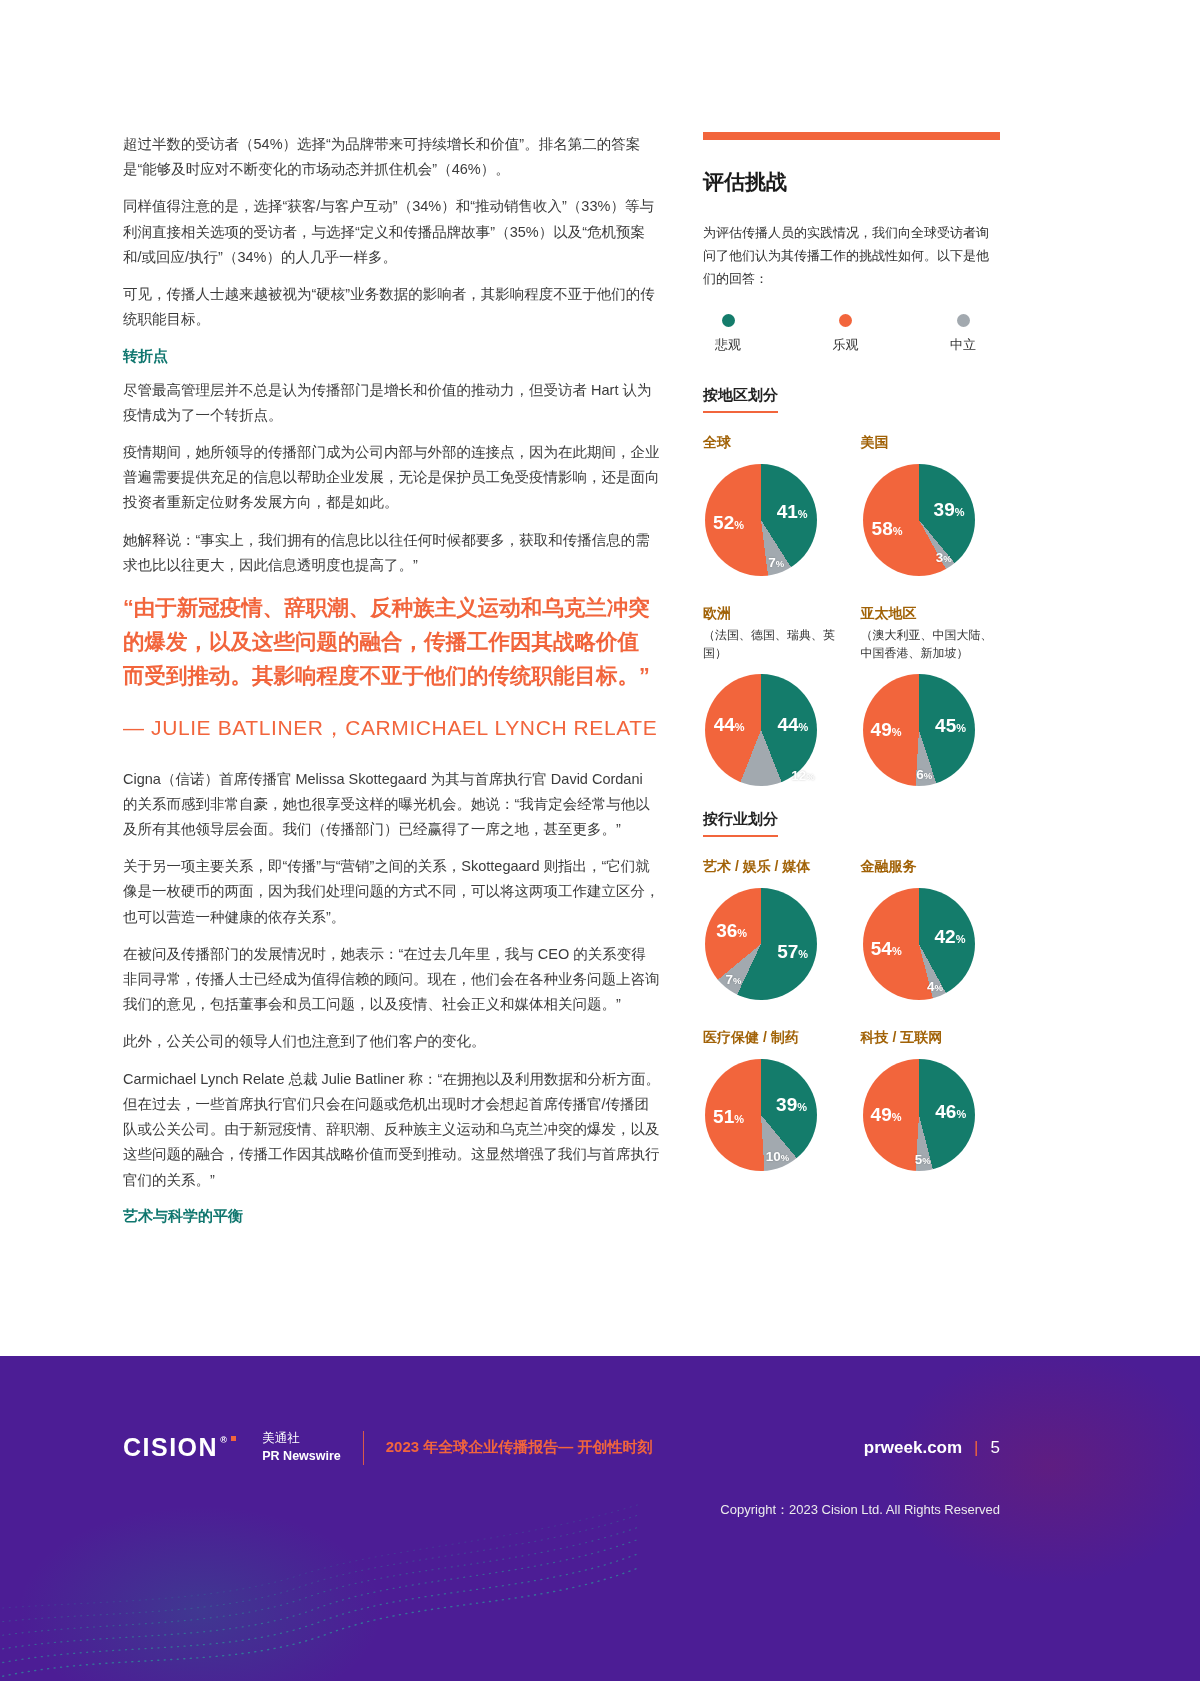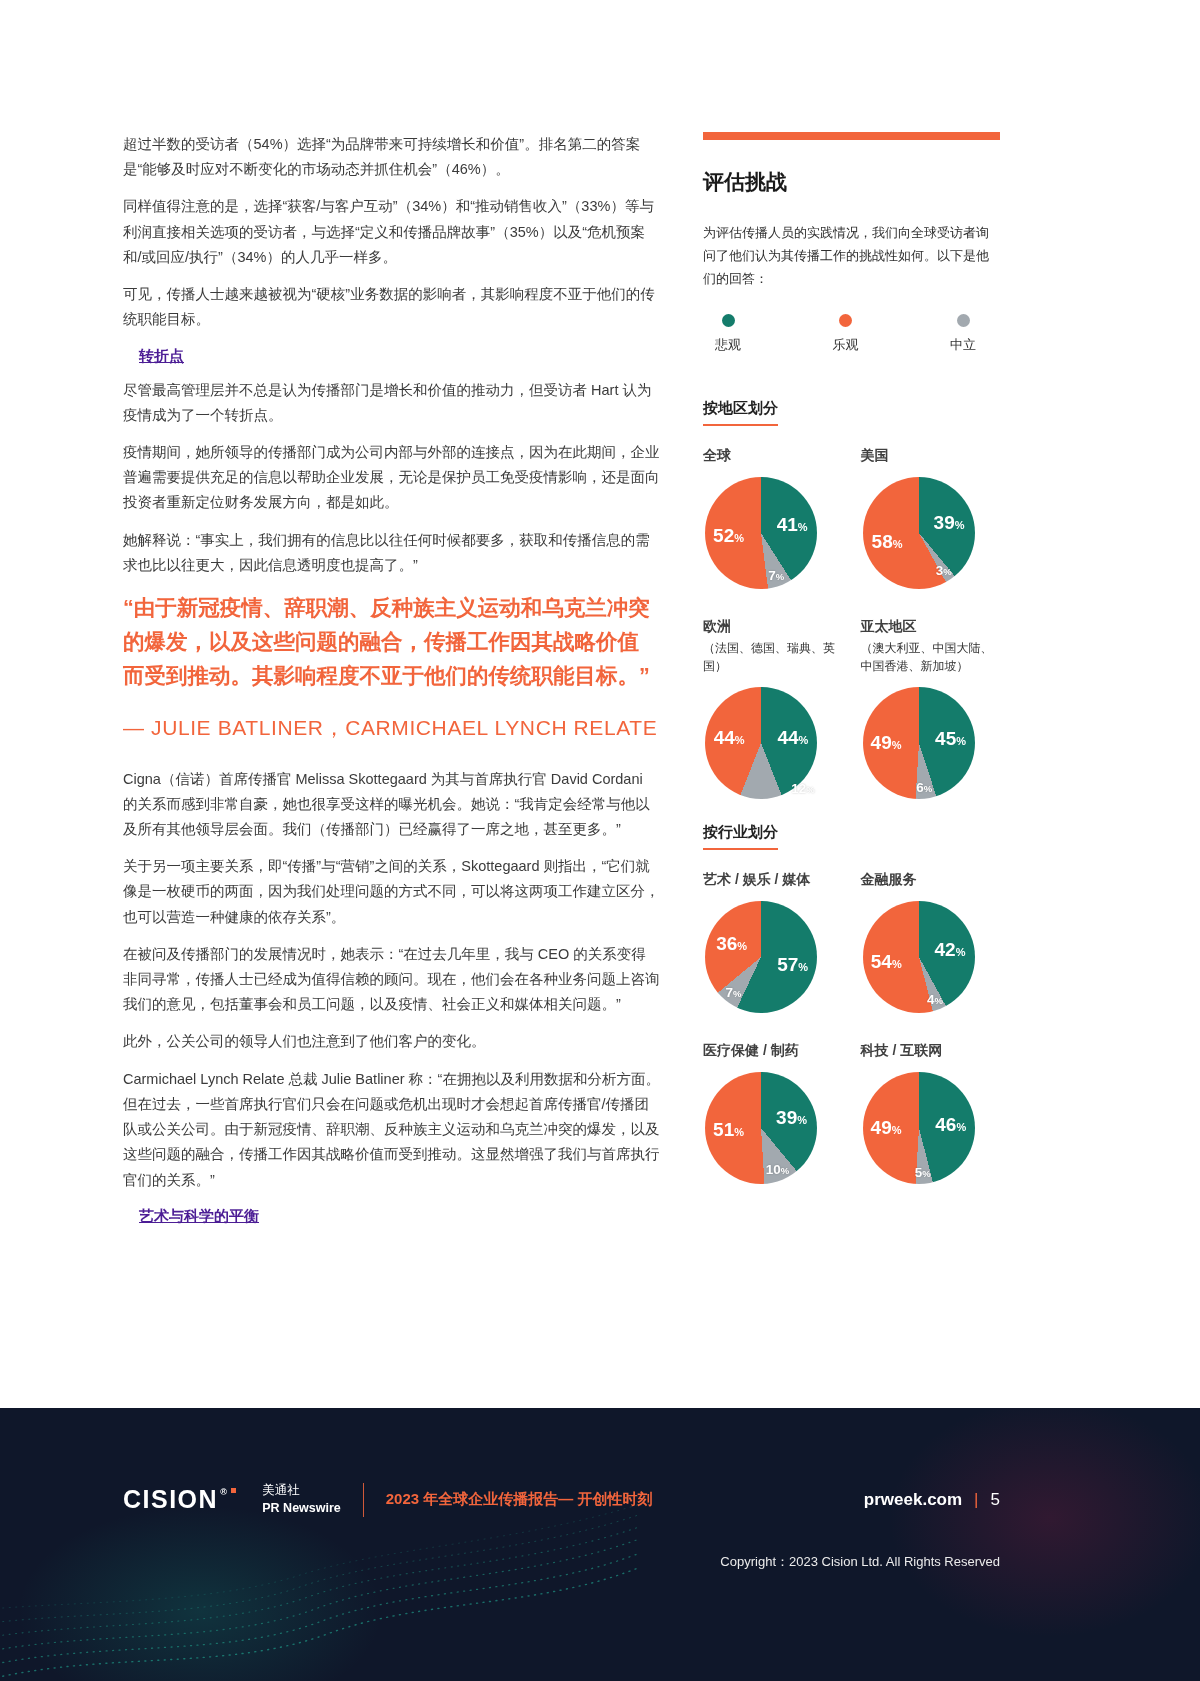--- a/index.html
+++ b/index.html
@@ -11,50 +11,50 @@
   html,body{margin:0;padding:0;background:#ffffff;}
   .page{
     position:relative;width:1200px;height:1681px;margin:0 auto;background:#fff;
     font-family:"Liberation Sans","DejaVu Sans",sans-serif;overflow:hidden;
   }
   .content{position:absolute;top:132px;left:123px;width:877px;display:flex;gap:43px;justify-content:flex-end;}
 
   
   .col-left{width:537px;font-size:14.5px;line-height:1.74;color:#3b3b3b;}
   .col-left p{margin:0 0 12px;}
-  .body-heading{font-size:15px;font-weight:bold;color:#4c1d95;margin:8px 16px 12px;line-height:1.4;text-decoration:underline;}
+  .body-heading{font-size:15px;font-weight:bold;color:#0f766e;margin:8px 0 12px;line-height:1.4;}
   .pull-quote{font-size:21.5px;font-weight:bold;color:var(--orange,#F2653C);line-height:1.58;margin:14px 0 16px;}
   .quote-attribution{font-size:21px;color:var(--orange,#F2653C);letter-spacing:.6px;margin:0 0 20px;}
 
   
   .sidebar{width:297px;color:#333;}
   .accent-bar{height:8px;background:var(--orange,#F2653C);margin-bottom:28px;}
   .sidebar-title{font-size:21px;font-weight:bold;color:#1a1a1a;margin:0 0 26px;}
   .sidebar-intro{font-size:13px;line-height:1.75;margin:0 0 24px;color:#2e2e2e;}
   .legend{display:flex;justify-content:space-between;padding:0 24px 0 12px;margin-bottom:32px;}
   .legend-item{display:flex;flex-direction:column;align-items:center;gap:9px;font-size:13px;color:#333;}
   .legend-dot{width:13px;height:13px;border-radius:50%;}
 
   .section-label{display:inline-block;font-size:15px;font-weight:bold;color:#222;
-    border-bottom:2px solid var(--orange,#F2653C);padding-bottom:6px;margin:13px 0 20px;}
+    border-bottom:2px solid var(--orange,#F2653C);padding-bottom:6px;margin:0 0 20px;}
   .chart-group{margin-bottom:14px;}
   .chart-group + .chart-group .section-label{margin-top:10px;}
   .chart-grid{display:grid;grid-template-columns:1fr 1fr;column-gap:18px;row-gap:28px;}
-  .chart-title{font-size:14px;font-weight:bold;color:#404040;line-height:1.35;}
+  .chart-title{font-size:14px;font-weight:bold;color:#a16207;line-height:1.35;}
   .chart-subtitle{font-size:12px;color:#333;line-height:1.5;margin-top:3px;}
   .pie{width:112px;height:112px;border-radius:50%;position:relative;margin:12px 0 0 2px;}
   .pie-label{position:absolute;transform:translate(-50%,-50%);color:#fff;font-weight:bold;white-space:nowrap;line-height:1;}
   .pie-label.big .n{font-size:19px;}
   .pie-label.big .s{font-size:11px;}
   .pie-label.small .n{font-size:13.5px;}
   .pie-label.small .s{font-size:9.5px;}
   .pie-label.small{text-shadow:0 0 2px rgba(0,0,0,.25);}
 
   
-  .footer{position:absolute;left:0;bottom:0;width:1200px;height:273px;background:#0f172a;color:#fff;overflow:hidden;}
+  .footer{position:absolute;left:0;bottom:0;width:1200px;height:325px;background:#4c1d95;color:#fff;overflow:hidden;}
   .footer::before{content:'';position:absolute;right:-80px;top:-60px;width:460px;height:340px;
     background:radial-gradient(closest-side,rgba(150,30,70,.25),transparent 70%);}
   .footer::after{content:'';position:absolute;left:-60px;bottom:-80px;width:520px;height:300px;
     background:radial-gradient(closest-side,rgba(20,150,130,.22),transparent 70%);}
   .footer-waves{position:absolute;left:0;bottom:0;z-index:1;}
   .footer-row{position:relative;z-index:2;display:flex;align-items:center;padding:74px 200px 0 123px;}
   .brand{display:flex;align-items:flex-start;font-size:25px;font-weight:bold;letter-spacing:1.5px;}
   .brand .reg{font-size:9px;margin:2px 0 0 2px;}
   .brand-dot{width:5px;height:5px;background:var(--orange,#F2653C);margin:3px 0 0 3px;}
   .newswire{margin-left:26px;font-size:12.5px;line-height:1.4;}

